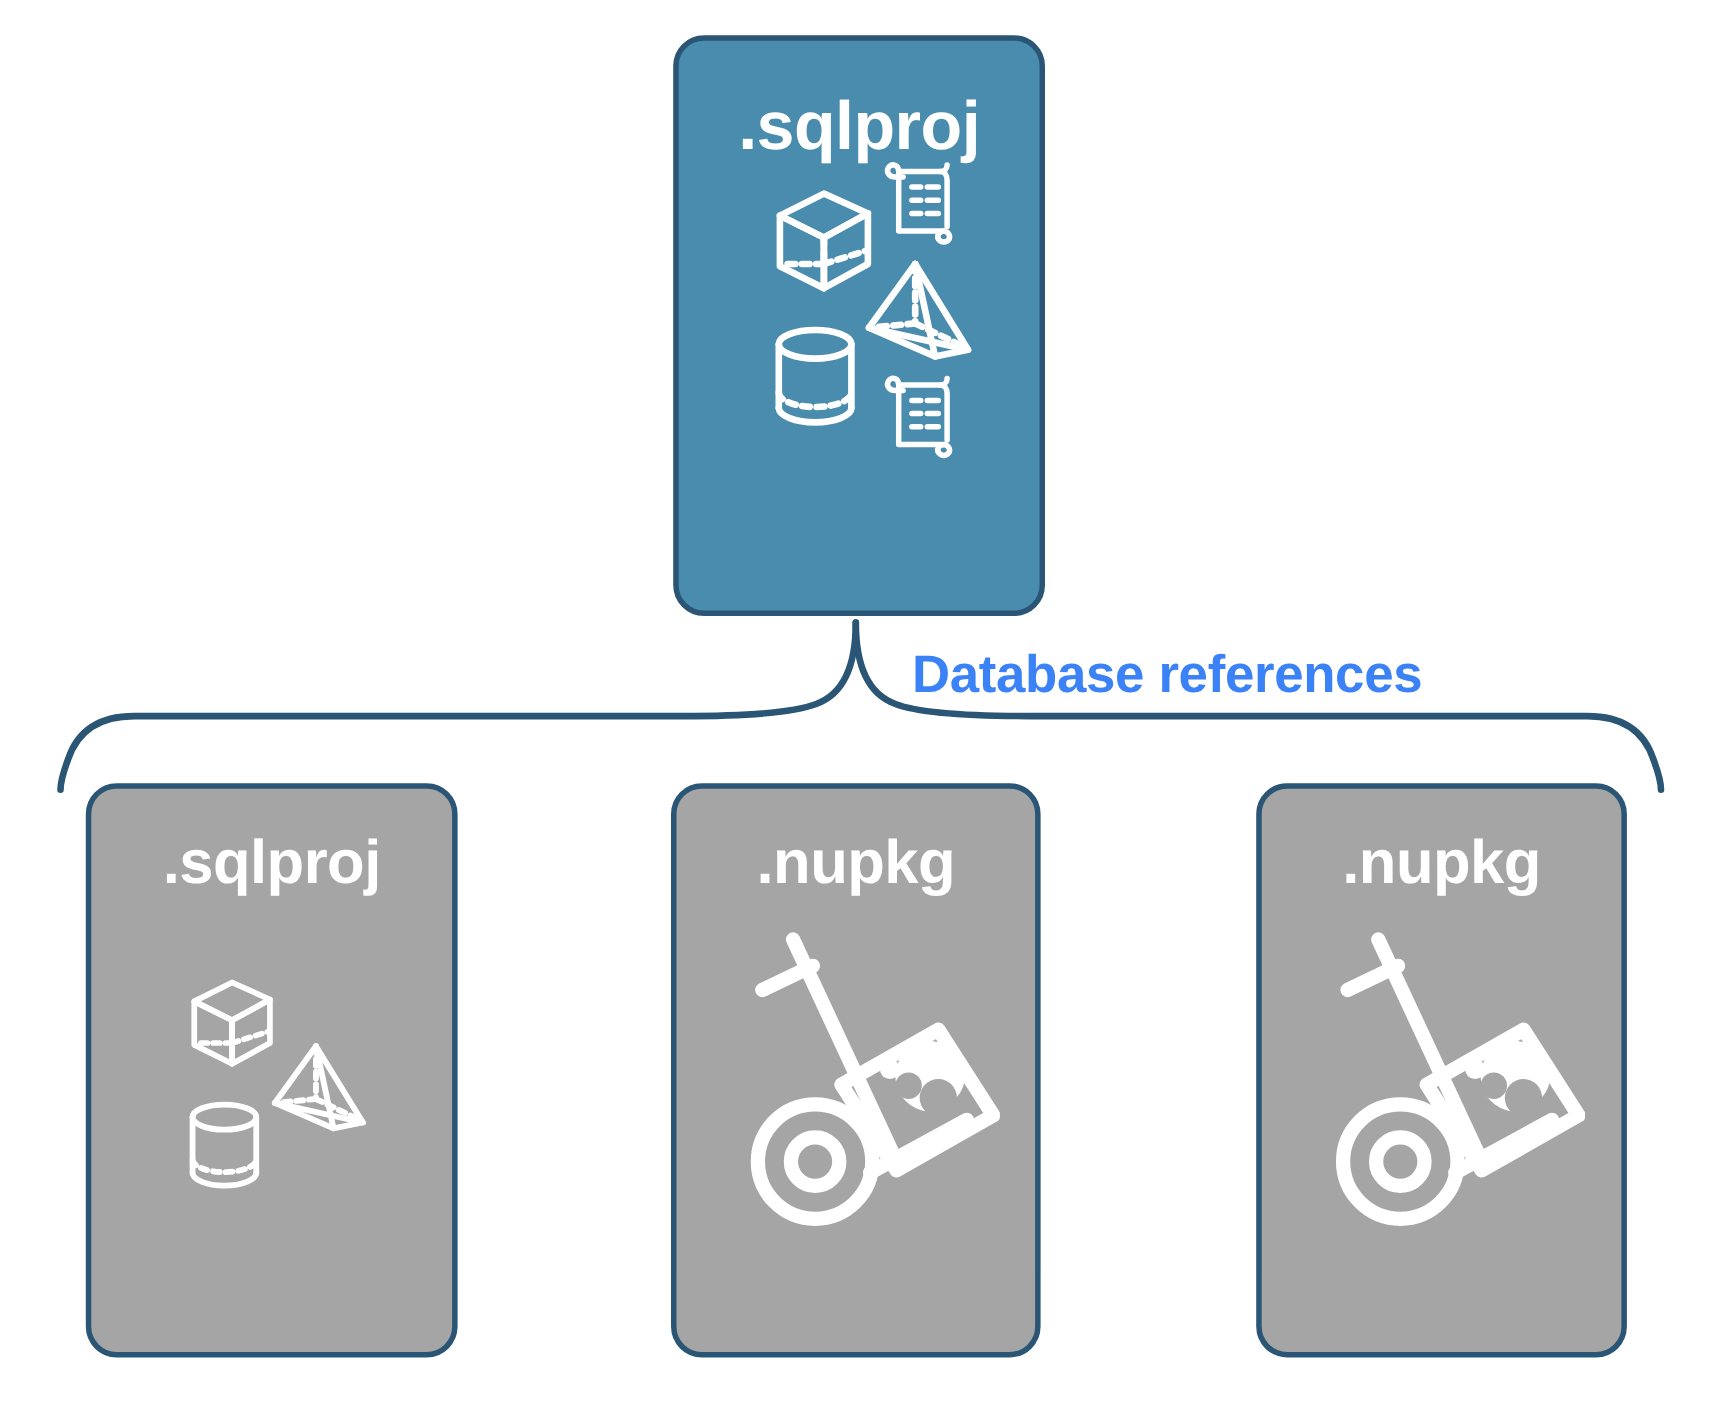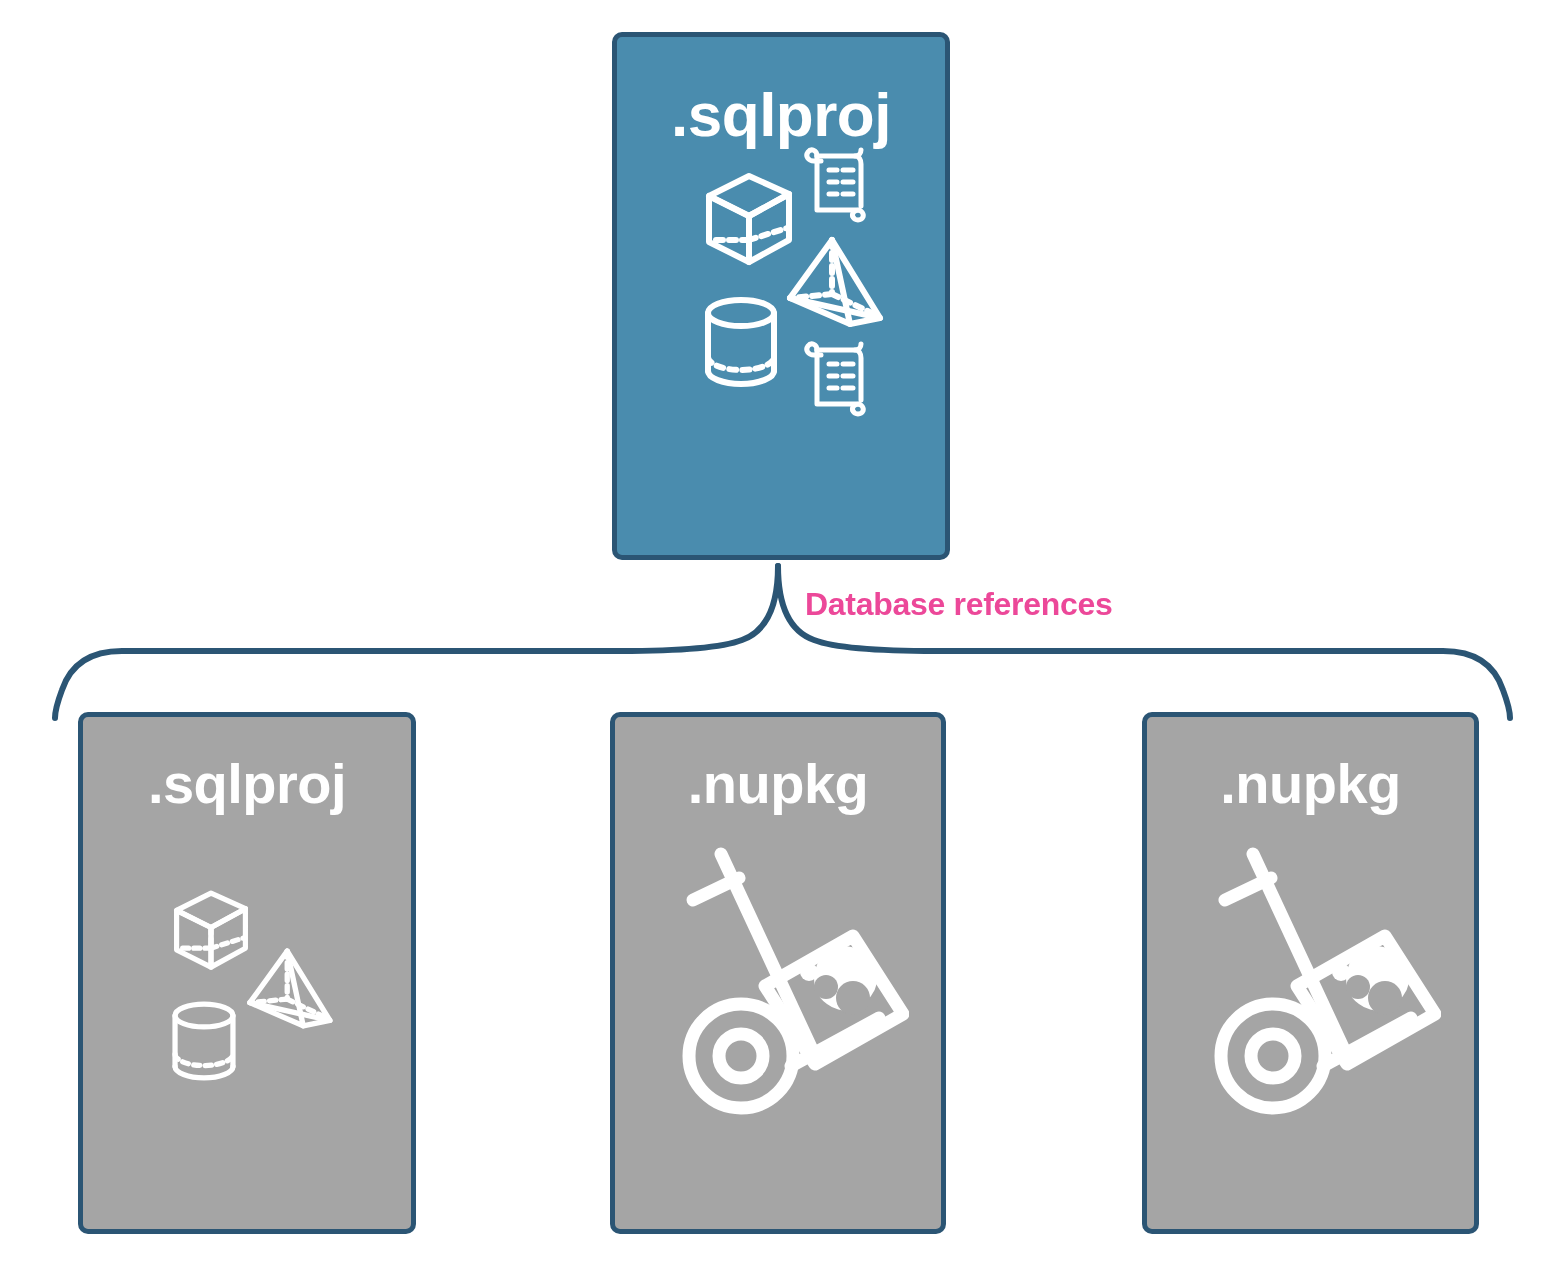--- a/index.html
+++ b/index.html
@@ -18,21 +18,21 @@
     position: absolute;
     left: 0;
     top: 0;
     width: 1566px;
     height: 1274px;
   }
   .node {
     position: absolute;
     box-sizing: border-box;
     border: 5px solid #2B5574;
-    border-radius: 10px;
+    border-radius: 28px;
     display: flex;
     flex-direction: column;
     align-items: center;
     justify-content: flex-end;
   }
   .node-title {
     color: #ffffff;
     font-weight: bold;
     letter-spacing: -0.5px;
     user-select: none;
@@ -88,25 +88,25 @@
   #brace-layer {
     position: absolute;
     left: 0;
     top: 0;
     width: 1566px;
     height: 1274px;
     pointer-events: none;
   }
   #brace-label {
     position: absolute;
-    left: 805px;
+    left: 829px;
     top: 586px;
-    font-size: 32px;
+    font-size: 48px;
     font-weight: bold;
-    color: #ec4899;
+    color: #3b82f6;
     white-space: nowrap;
     letter-spacing: -0.3px;
     user-select: none;
   }
 </style>
 </head>
 <body>
 
 <div id="stage">
 

